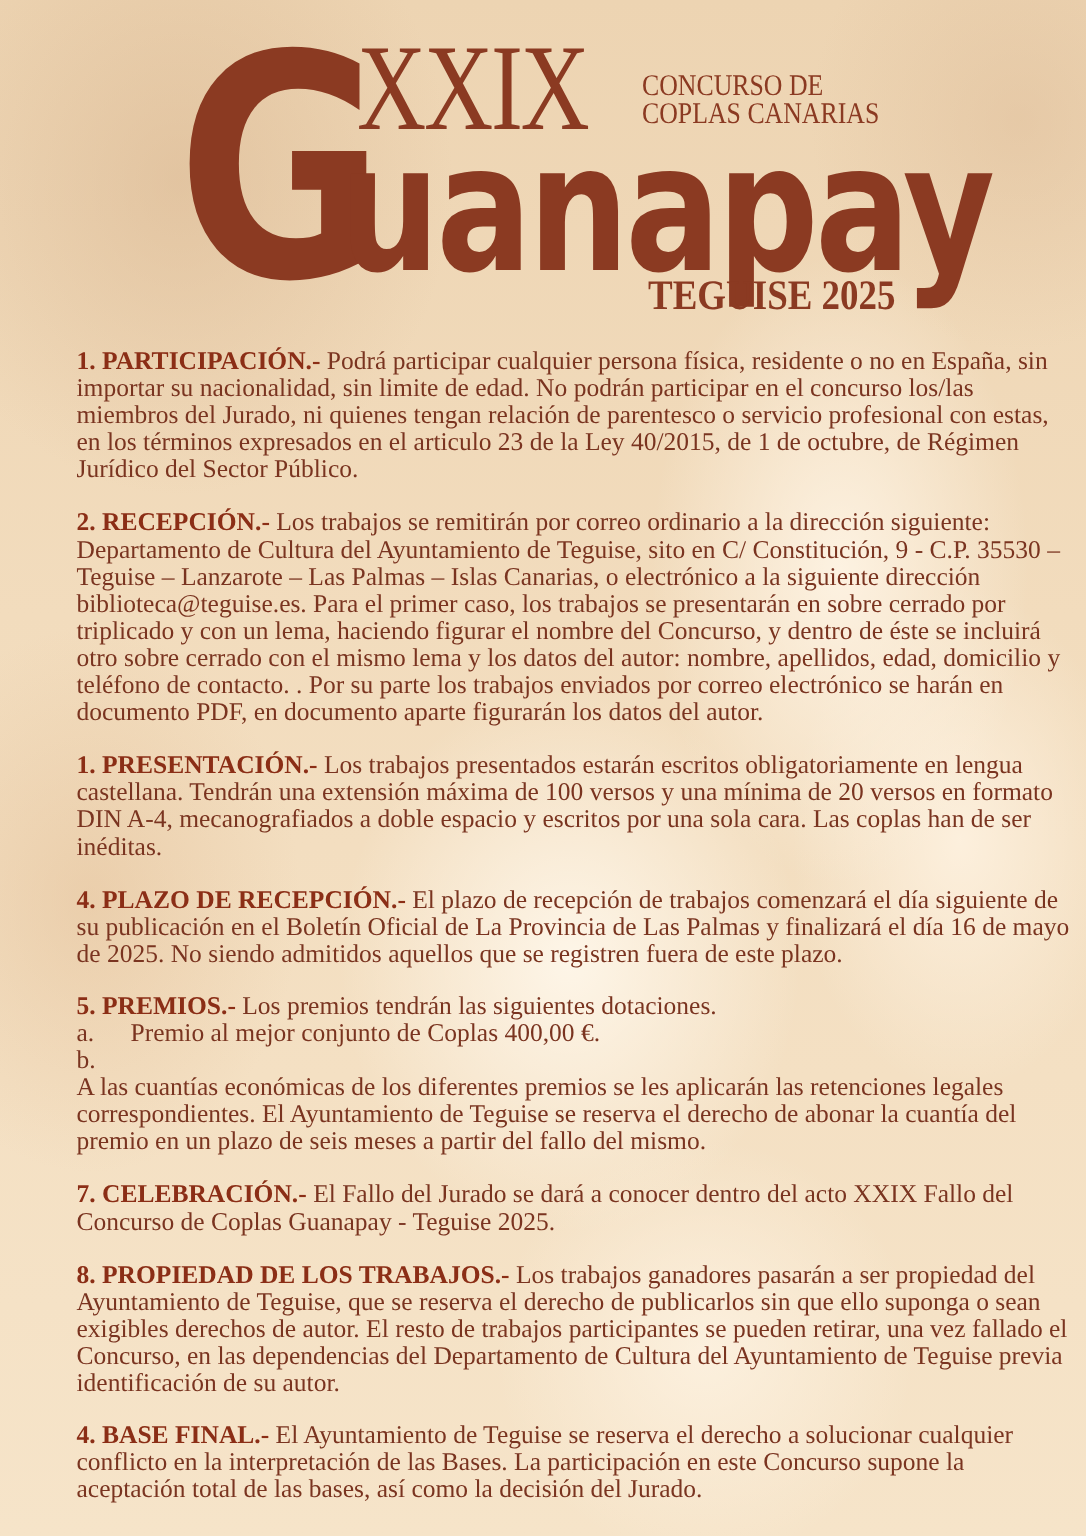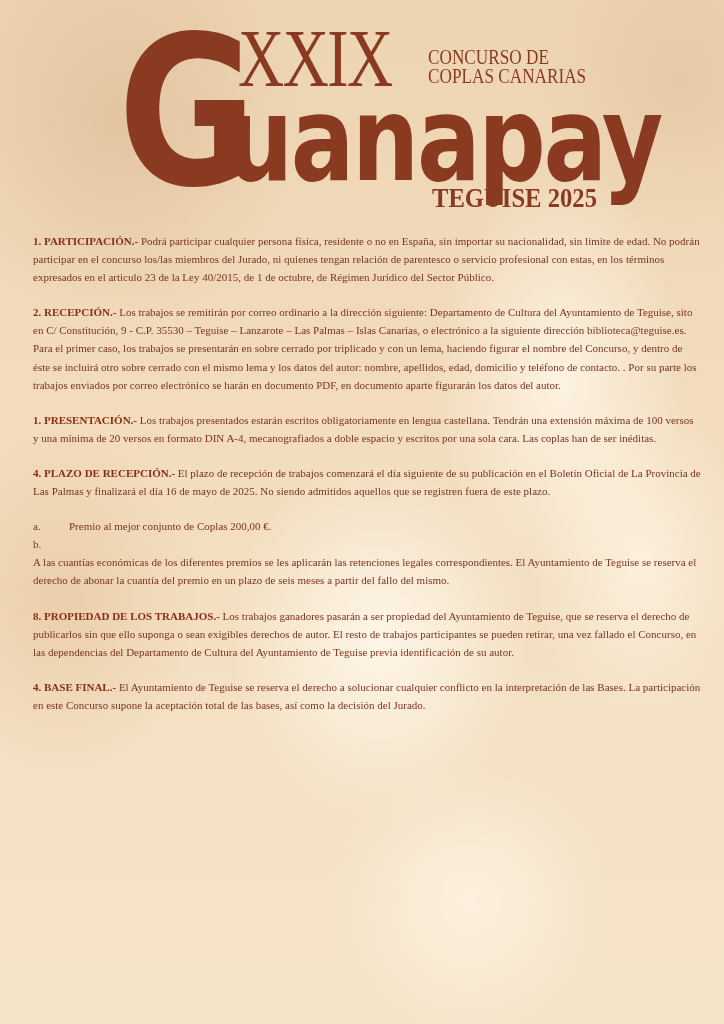--- a/index.html
+++ b/index.html
@@ -42,22 +42,22 @@
       font-family: "DejaVu Sans", sans-serif; font-weight: bold;
       font-size: 118px; line-height: 1; letter-spacing: -3px;
       transform: scaleX(0.8); transform-origin: left top;
     }
     .city {
       position: absolute; left: 432px; top: 184px;
       font-family: "Liberation Serif", serif; font-weight: bold; font-size: 28px; line-height: 1;
       transform: scaleX(0.88); transform-origin: left top;
     }
     .content {
-      position: absolute; left: 33px; top: 232px; width: 668px;
-      font-size: 11px; line-height: 18.1px; color: #7a3420;
+      position: absolute; left: 51px; top: 232px; width: 668px;
+      font-size: 17px; line-height: 18.1px; color: #7a3420;
     }
     .section { margin: 0 0 17px 0; }
     .section .head { font-weight: bold; color: #8b2e16; }
     .prize-row { display: flex; }
     .prize-row .letter { width: 36px; }
   </style>
 </head>
 <body>
 
 <div class="bg"></div>
@@ -80,28 +80,32 @@
   <div class="section">
     <span class="head">2. RECEPCIÓN.-</span><span> Los trabajos se remitirán por correo ordinario a la dirección siguiente: Departamento de Cultura del Ayuntamiento de Teguise, sito en C/ Constitución, 9 - C.P. 35530 – Teguise – Lanzarote – Las Palmas – Islas Canarias, o electrónico a la siguiente dirección  biblioteca@teguise.es. Para el primer caso, los trabajos se presentarán en sobre cerrado por triplicado y con un lema, haciendo figurar el nombre del Concurso, y dentro de éste se incluirá otro sobre cerrado con el mismo lema y los datos del autor: nombre, apellidos, edad, domicilio y teléfono de contacto. . Por su parte los trabajos  enviados por correo electrónico se harán en documento PDF, en documento aparte figurarán los datos del autor.</span>
   </div>
   <div class="section">
     <span class="head">1. PRESENTACIÓN.-</span><span> Los trabajos presentados estarán escritos obligatoriamente en lengua castellana. Tendrán una extensión máxima de 100 versos y una mínima de 20 versos en formato DIN A-4, mecanografiados a doble espacio y escritos por una sola cara. Las coplas han de ser inéditas.</span>
   </div>
   <div class="section">
     <span class="head">4. PLAZO DE RECEPCIÓN.-</span><span> El plazo de recepción de trabajos comenzará el día siguiente de su publicación en el Boletín Oficial de La Provincia de Las Palmas y finalizará el día 16 de mayo de 2025. No siendo admitidos aquellos que se registren fuera de este plazo.</span>
   </div>
   <div class="section">
+    <div><span class="head">5. PREMIOS.-</span><span> Los premios tendrán las siguientes dotaciones.</span></div>
     <div class="prize-row">
       <span class="letter">a.</span>
-      <span>Premio al mejor conjunto de Coplas 200,00 €.</span>
+      <span>Premio al mejor conjunto de Coplas 400,00 €.</span>
     </div>
     <div class="prize-row">
       <span class="letter">b.</span>
     </div>
     <div>A las cuantías económicas de los diferentes premios se les aplicarán las retenciones legales correspondientes. El Ayuntamiento de Teguise se reserva el derecho de abonar la cuantía del premio en un plazo de seis meses a partir del fallo del mismo.</div>
+  </div>
+  <div class="section">
+    <span class="head">7. CELEBRACIÓN.-</span><span> El Fallo del Jurado se dará a conocer dentro del acto XXIX Fallo del Concurso de Coplas Guanapay - Teguise 2025.</span>
   </div>
   <div class="section">
     <span class="head">8. PROPIEDAD DE LOS TRABAJOS.-</span><span> Los trabajos ganadores pasarán a ser propiedad del Ayuntamiento de Teguise, que se reserva el derecho de publicarlos sin que ello suponga o sean exigibles derechos de autor. El resto de trabajos participantes se pueden retirar, una vez fallado el Concurso, en las dependencias del Departamento de Cultura del Ayuntamiento de Teguise previa identificación de su autor.</span>
   </div>
   <div class="section">
     <span class="head">4. BASE FINAL.-</span><span> El Ayuntamiento de Teguise se reserva el derecho a solucionar cualquier conflicto en la interpretación de las Bases. La participación en este Concurso supone la aceptación total de las bases, así como la decisión del Jurado.</span>
   </div>
 </div>
 
 </body></html>

